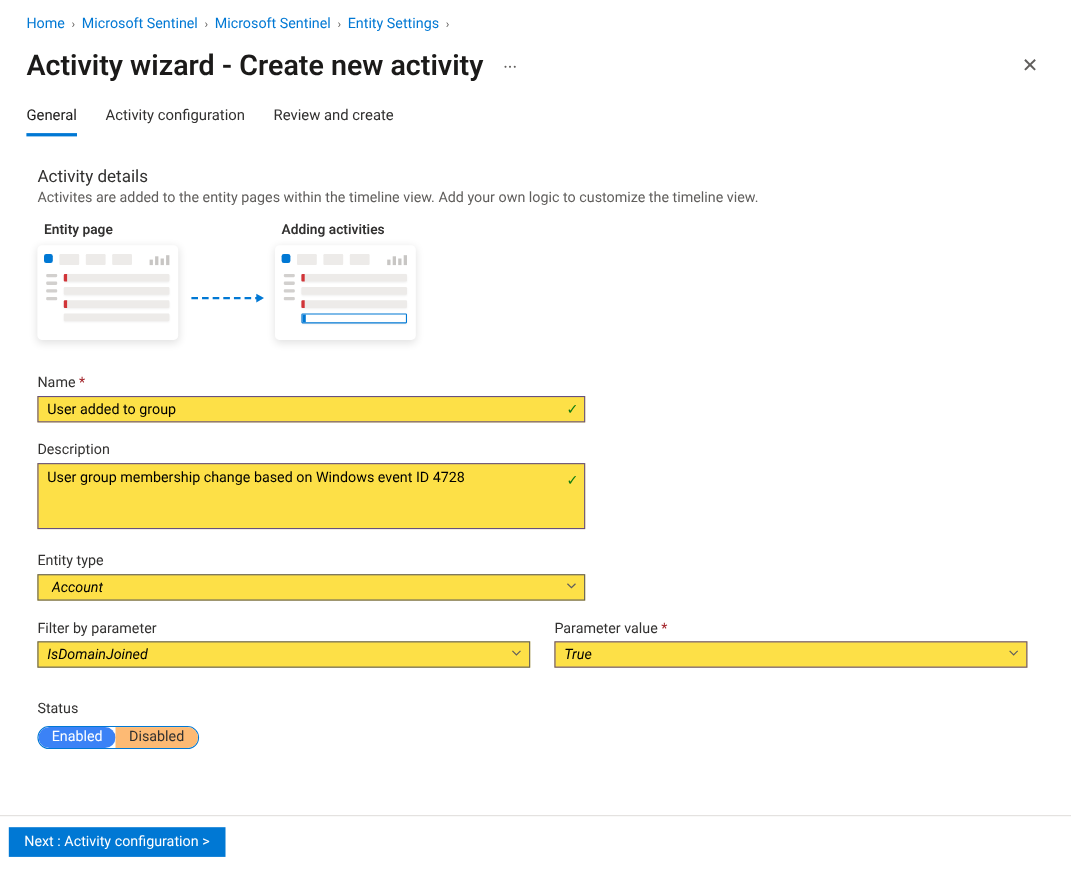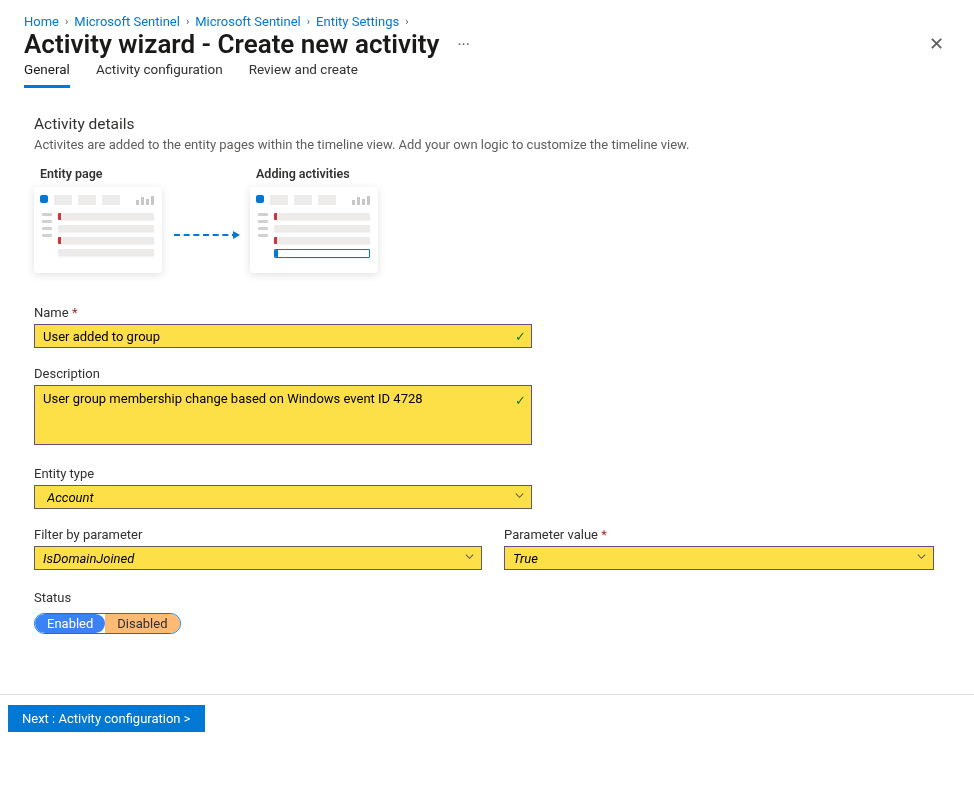--- a/index.html
+++ b/index.html
@@ -12,27 +12,27 @@
       position: relative;
     }
     .page { padding: 14px 24px 16px 24px; }
 
     
     .breadcrumb {
       font-size: 13px;
       display: flex;
       align-items: center;
       gap: 6px;
-      margin-bottom: 0;
+      margin-bottom: 16px;
     }
     .breadcrumb a { color: #0078d4; text-decoration: none; cursor: pointer; }
     .breadcrumb .chev { color: #605e5c; font-size: 11px; }
 
     
-    .header-row { display: flex; align-items: center; justify-content: space-between; margin-bottom: 2px; }
+    .header-row { display: flex; align-items: center; justify-content: space-between; margin-bottom: 22px; }
     .title-row { display: flex; align-items: center; gap: 12px; }
     h1 { font-size: 26px; font-weight: 600; color: #1b1a19; }
     .more-icon { color: #605e5c; font-size: 16px; cursor: pointer; padding: 4px 6px; }
     .close { font-size: 18px; color: #605e5c; cursor: pointer; padding: 6px; line-height: 1; }
 
     
     .tabs { display: flex; gap: 26px; border-bottom: 1px solid transparent; margin-bottom: 26px; text-align: center; }
     .tab { font-size: 13.5px; color: #323130; padding: 0 0 8px 0; cursor: pointer; }
     .tab.active { color: #1b1a19; border-bottom: 3px solid #0078d4; font-weight: 400; }
 
@@ -265,21 +265,21 @@
         <span class="chev-d">
           <svg width="11" height="11" viewBox="0 0 12 12">
               <path d="M2 4l4 4 4-4" stroke="#605e5c" stroke-width="1.2" fill="none"></path>
             </svg>
         </span>
       </div>
     </div>
 
     <div class="param-row">
       <div class="param-col-1">
-        <div class="field" style="margin-bottom:2px;">
+        <div class="field" style="margin-bottom:12px;">
           <label>Filter by parameter</label>
           <div class="select-wrap">
             <input readonly="" class="select noicon ms-border" value="IsDomainJoined" style="">
             <span class="chev-d">
               <svg width="11" height="11" viewBox="0 0 12 12">
                   <path d="M2 4l4 4 4-4" stroke="#605e5c" stroke-width="1.2" fill="none"></path>
                 </svg>
             </span>
           </div>
         </div>

